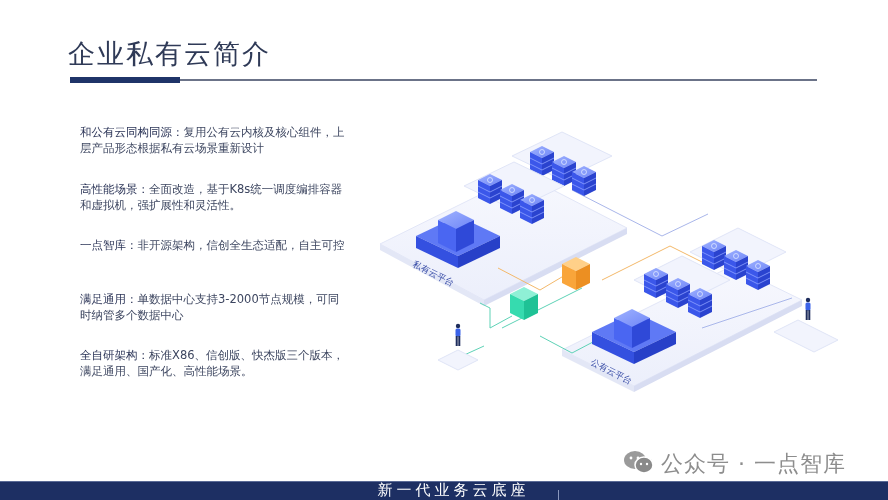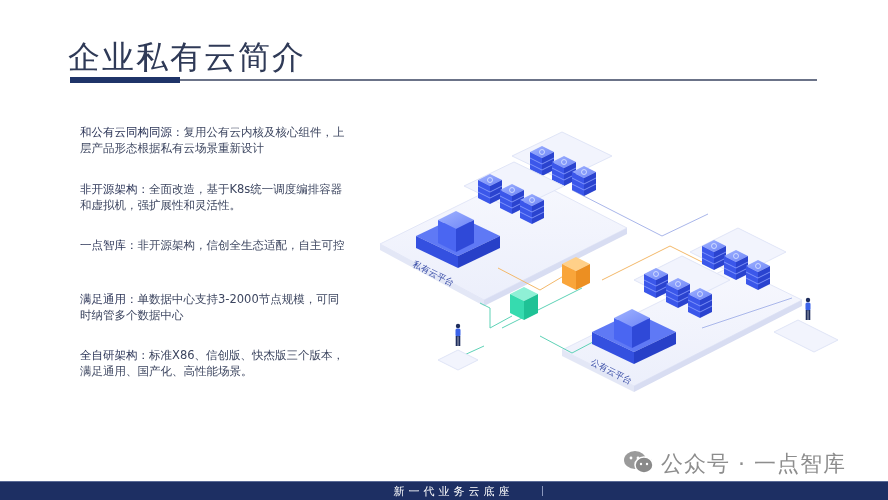--- a/index.html
+++ b/index.html
@@ -1,59 +1,59 @@
 <!DOCTYPE html>
 <html><head>
 <meta charset="utf-8">
 <style>
   * { box-sizing: border-box; margin: 0; padding: 0; }
   html, body { width: 888px; height: 500px; background: #ffffff; overflow: hidden; }
   body { position: relative; font-family: "DejaVu Sans", "Liberation Sans", sans-serif; color: #333; }
 
   .title {
     position: absolute; left: 68px; top: 36px;
-    font-size: 32px; color: #2f3a57; letter-spacing: 2px; font-weight: normal;
+    font-size: 27px; color: #2f3a57; letter-spacing: 2px; font-weight: normal;
   }
   .title-rule {
     position: absolute; left: 70px; top: 79px; width: 747px; height: 2px; background: #6b7388;
   }
   .title-rule-accent {
     position: absolute; left: 70px; top: 77px; width: 110px; height: 6px; background: #1f3468;
   }
 
   .features { position: absolute; left: 80px; top: 124px; width: 270px; }
   .feature { position: absolute; left: 0; width: 270px; font-size: 11.5px; line-height: 16px; color: #3d4660; }
   .feature .head { font-weight: normal; color: #2b3457; }
 
   .diagram { position: absolute; left: 372px; top: 128px; width: 476px; height: 290px; }
 
   .watermark { position: absolute; left: 623px; top: 448px; height: 32px; display: flex; align-items: center; gap: 6px; }
   .watermark .wm-text { font-size: 22px; color: #8d8d8d; letter-spacing: 1px; text-align: center; }
 
   .footer {
     position: absolute; left: 0; top: 481px; width: 888px; height: 19px;
     background: #1d2f63; border-top: 1px solid #5a6a96;
-    display: flex; align-items: center; justify-content: center; gap: 28px;
-    color: #ffffff; font-size: 11px; letter-spacing: 4px; padding-left: 48px;
+    display: flex; align-items: flex-end; justify-content: center; gap: 28px;
+    color: #ffffff; font-size: 15px; letter-spacing: 4px; padding-left: 48px;
   }
   .footer .sep { width: 1px; height: 10px; background: #8a97bd; }
 </style>
 </head>
 <body>
 
 <div class="title">企业私有云简介</div>
 <div class="title-rule"></div>
 <div class="title-rule-accent"></div>
 
 <div class="features">
   <div class="feature" style="top:0px">
     <span class="head">和公有云同构同源：</span><span>复用公有云内核及核心组件，上层产品形态根据私有云场景重新设计</span>
   </div>
   <div class="feature" style="top:57px">
-    <span class="head">非开源架构：</span><span>全面改造，基于K8s统一调度编排容器和虚拟机，强扩展性和灵活性。</span>
+    <span class="head">高性能场景：</span><span>全面改造，基于K8s统一调度编排容器和虚拟机，强扩展性和灵活性。</span>
   </div>
   <div class="feature" style="top:113px">
     <span class="head">一点智库：</span><span>非开源架构，信创全生态适配，自主可控</span>
   </div>
   <div class="feature" style="top:167px">
     <span class="head">满足通用：</span><span>单数据中心支持3-2000节点规模，可同时纳管多个数据中心</span>
   </div>
   <div class="feature" style="top:223px">
     <span class="head">全自研架构：</span><span>标准X86、信创版、快杰版三个版本，满足通用、国产化、高性能场景。</span>
   </div>

